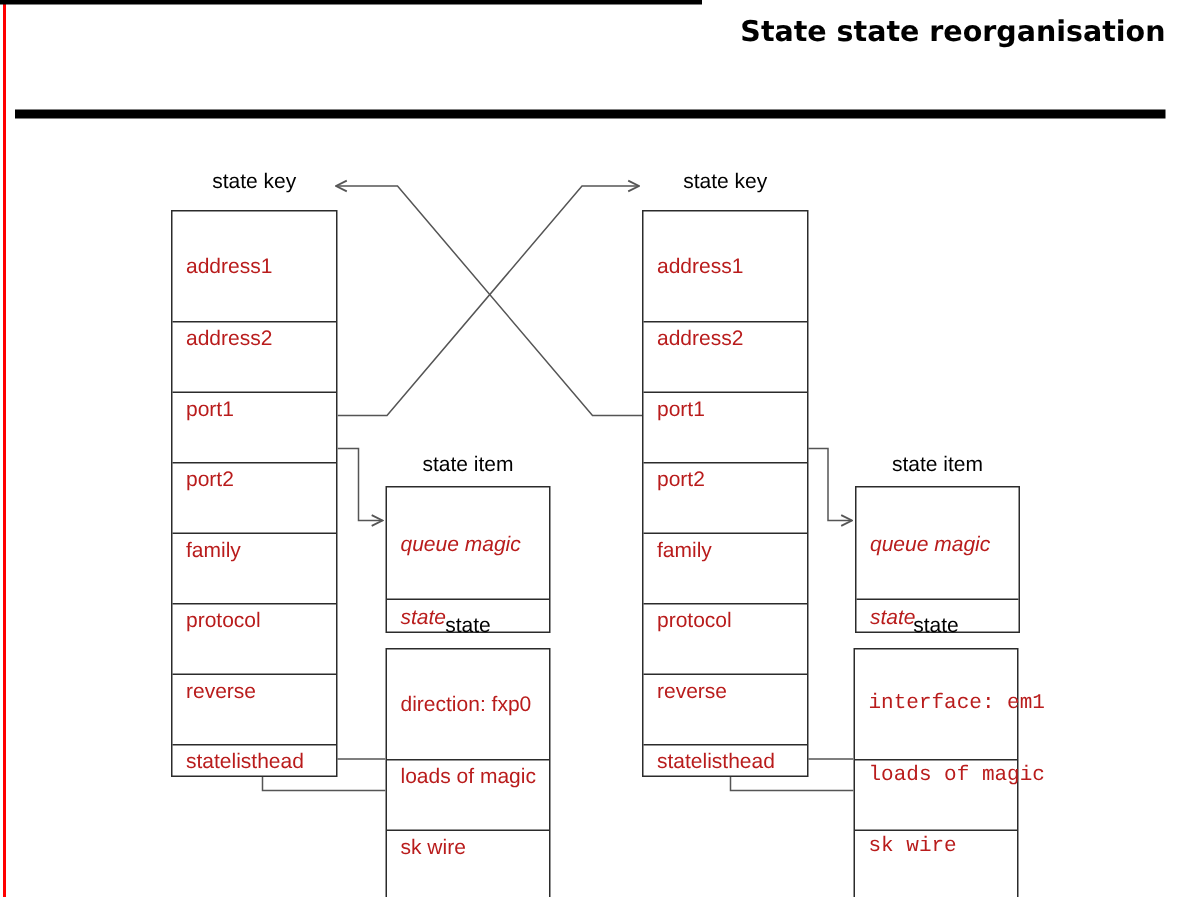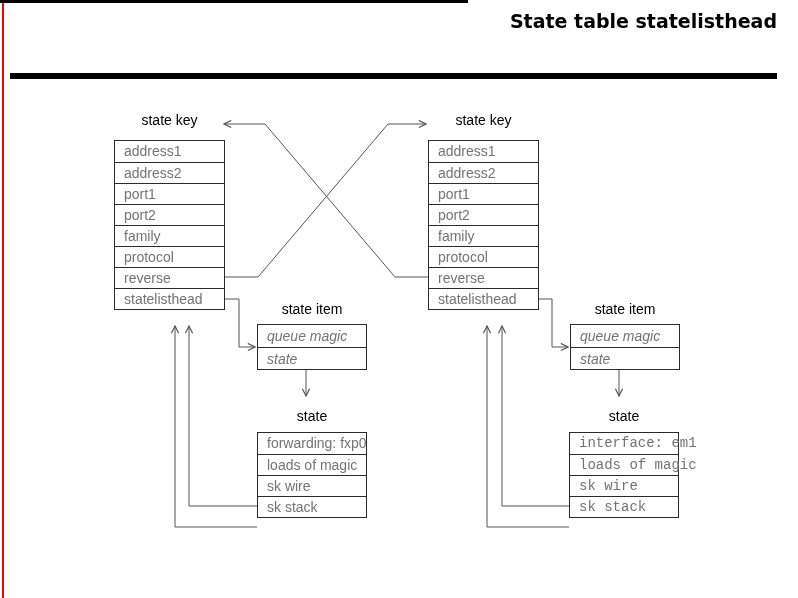--- a/index.html
+++ b/index.html
@@ -40,43 +40,44 @@
   }
   .tbl {
     position: absolute;
     background: #ffffff;
     border: 1px solid #2b2b2b;
     box-sizing: border-box;
   }
   .tbl .tr {
     height: 21px; line-height: 21px;
     padding-left: 9px;
-    font-size: 14px; color: #737373;
+    font-size: 14px; color: #b91c1c;
     border-top: 1px solid #2b2b2b;
     white-space: nowrap;
     box-sizing: border-box;
+    margin-top: 26px;
   }
   .tbl .tr:first-child { border-top: none; }
   .tbl.item .tr { height: 22px; line-height: 22px; font-style: italic; }
   .tbl-label {
     position: absolute;
     font-size: 14px; color: #000;
     text-align: center;
     white-space: nowrap;
   }
 </style>
 </head>
 <body>
 
 <div class="slide">
 
   <div class="red-border"></div>
   <div class="top-rule"></div>
 
-  <div class="header-right">State table statelisthead</div>
+  <div class="header-right">State state reorganisation</div>
   <div class="title-underline"></div>
 
   <svg class="connectors" viewBox="0 0 798 598" xmlns="http://www.w3.org/2000/svg">
     <defs>
       <marker id="arrow" viewBox="0 0 10 10" refX="9" refY="5" markerWidth="9" markerHeight="9" orient="auto-start-reverse">
         <path d="M1,1 L9,5 L1,9" fill="none" stroke="#555555" stroke-width="1.3"></path>
       </marker>
     </defs>
     <g fill="none" stroke="#555555" stroke-width="1">
       <polyline points="225,277 258,277 388,124 426,124" marker-end="url(#arrow)"></polyline>
@@ -123,21 +124,21 @@
   </div>
 
   <div class="tbl-label" style="left:570px; top:301px; width:110px;">state item</div>
   <div class="tbl item" style="left:570px; top:324px; width:110px;">
     <div class="tr">queue magic</div>
     <div class="tr">state</div>
   </div>
 
   <div class="tbl-label" style="left:257px; top:408px; width:110px;">state</div>
   <div class="tbl" style="left:257px; top:432px; width:110px;">
-    <div class="tr">forwarding: fxp0</div>
+    <div class="tr">direction: fxp0</div>
     <div class="tr">loads of magic</div>
     <div class="tr">sk wire</div>
     <div class="tr">sk stack</div>
   </div>
 
   <div class="tbl-label" style="left:569px; top:408px; width:110px;">state</div>
   <div class="tbl" style="left:569px; top:432px; width:110px;font-family:Liberation Mono, monospace;">
     <div class="tr">interface: em1</div>
     <div class="tr">loads of magic</div>
     <div class="tr">sk wire</div>

